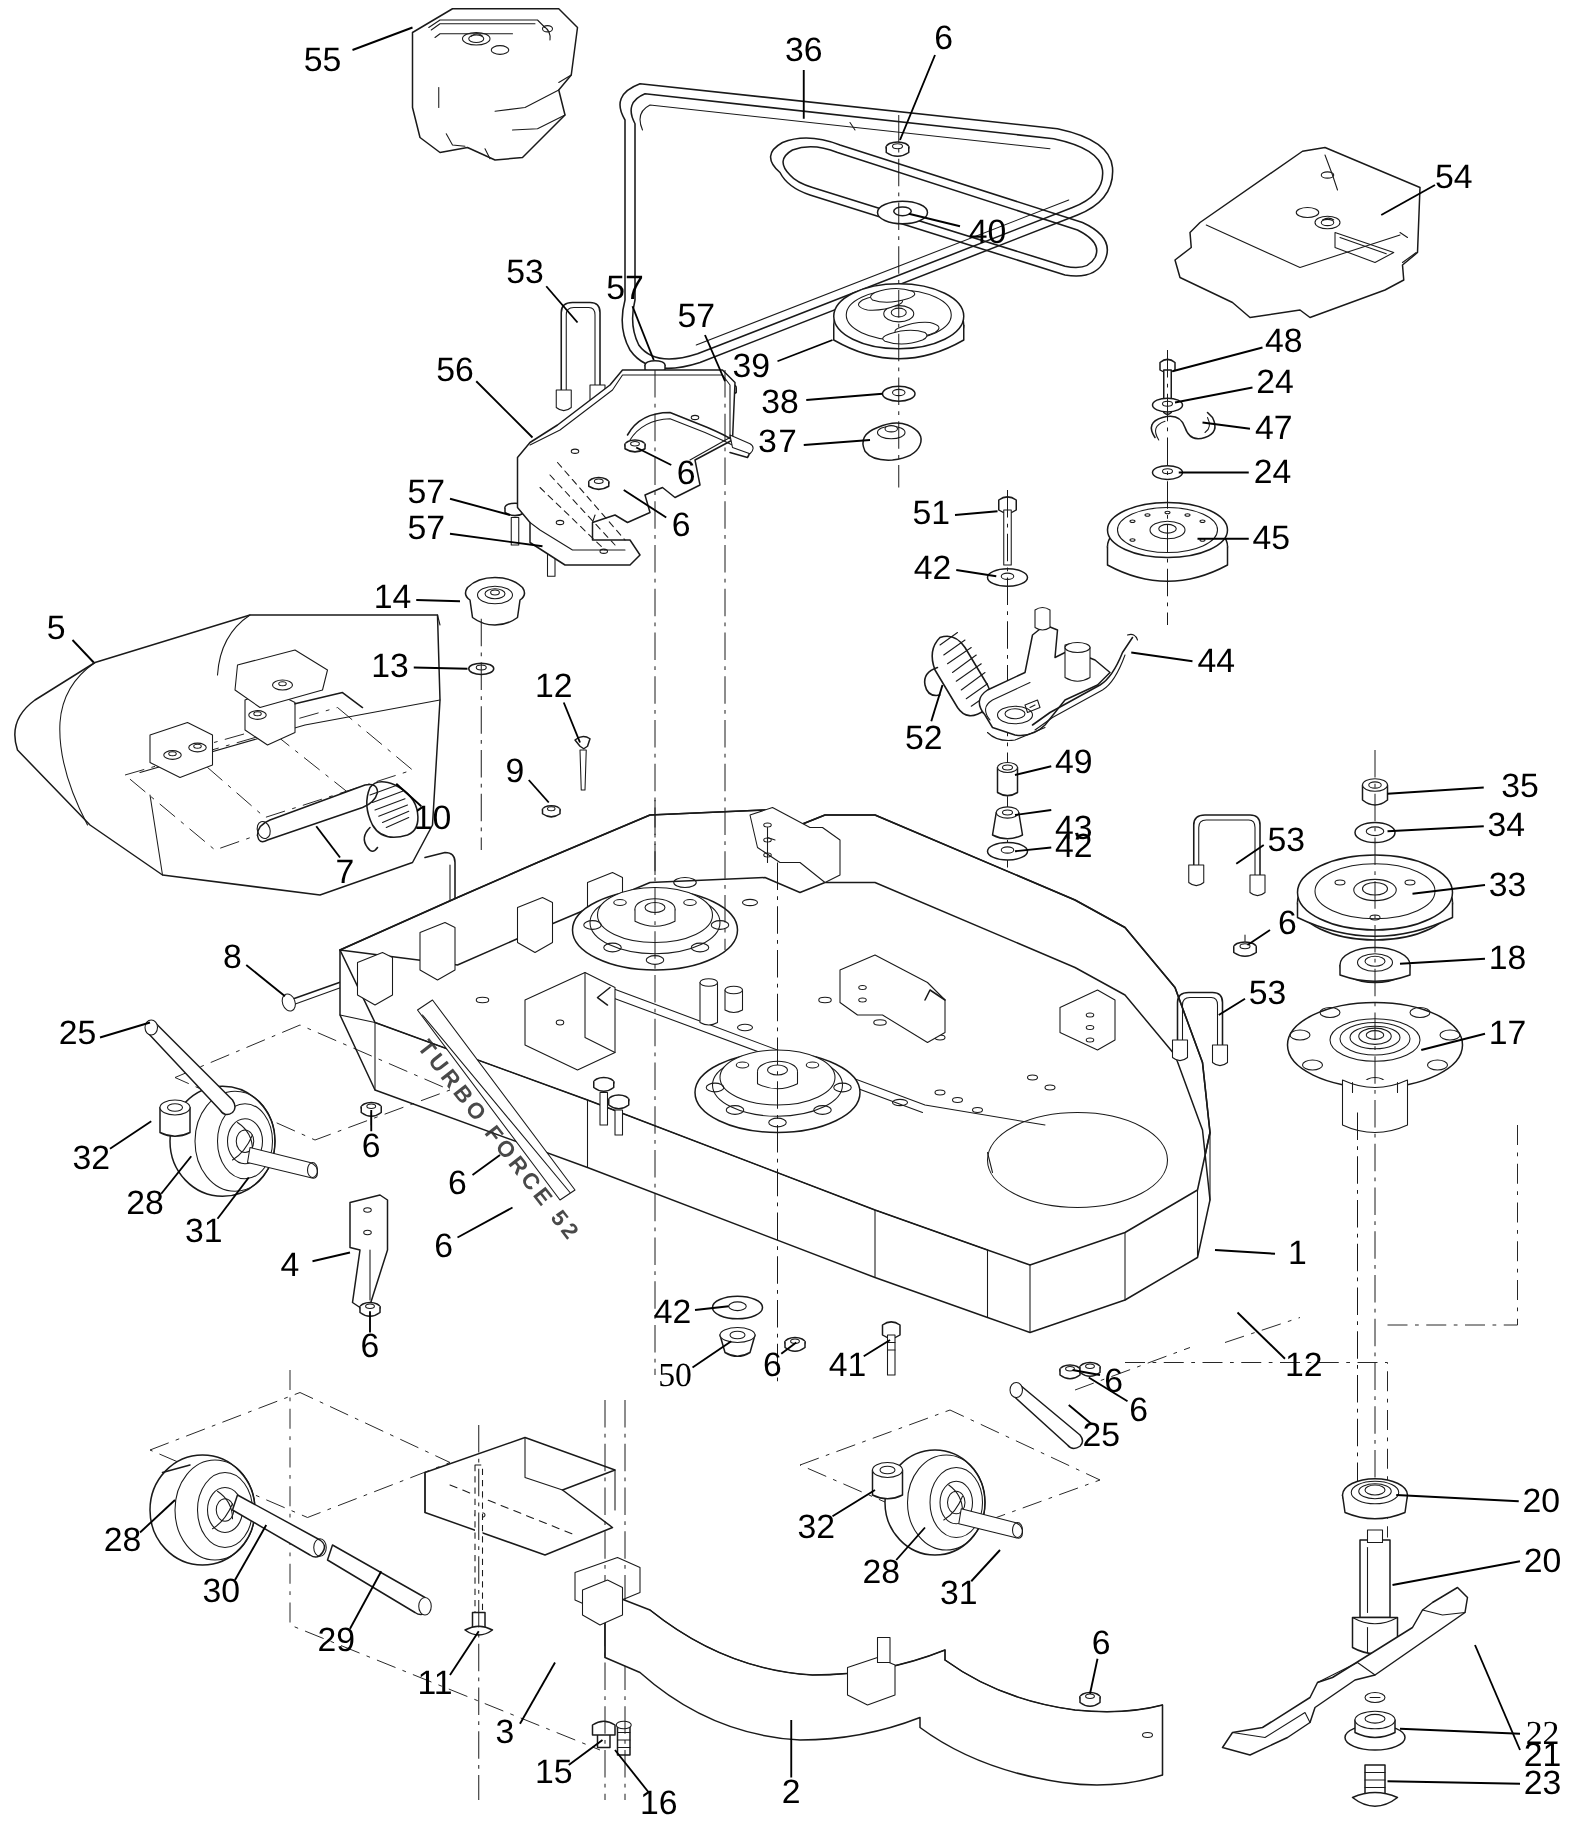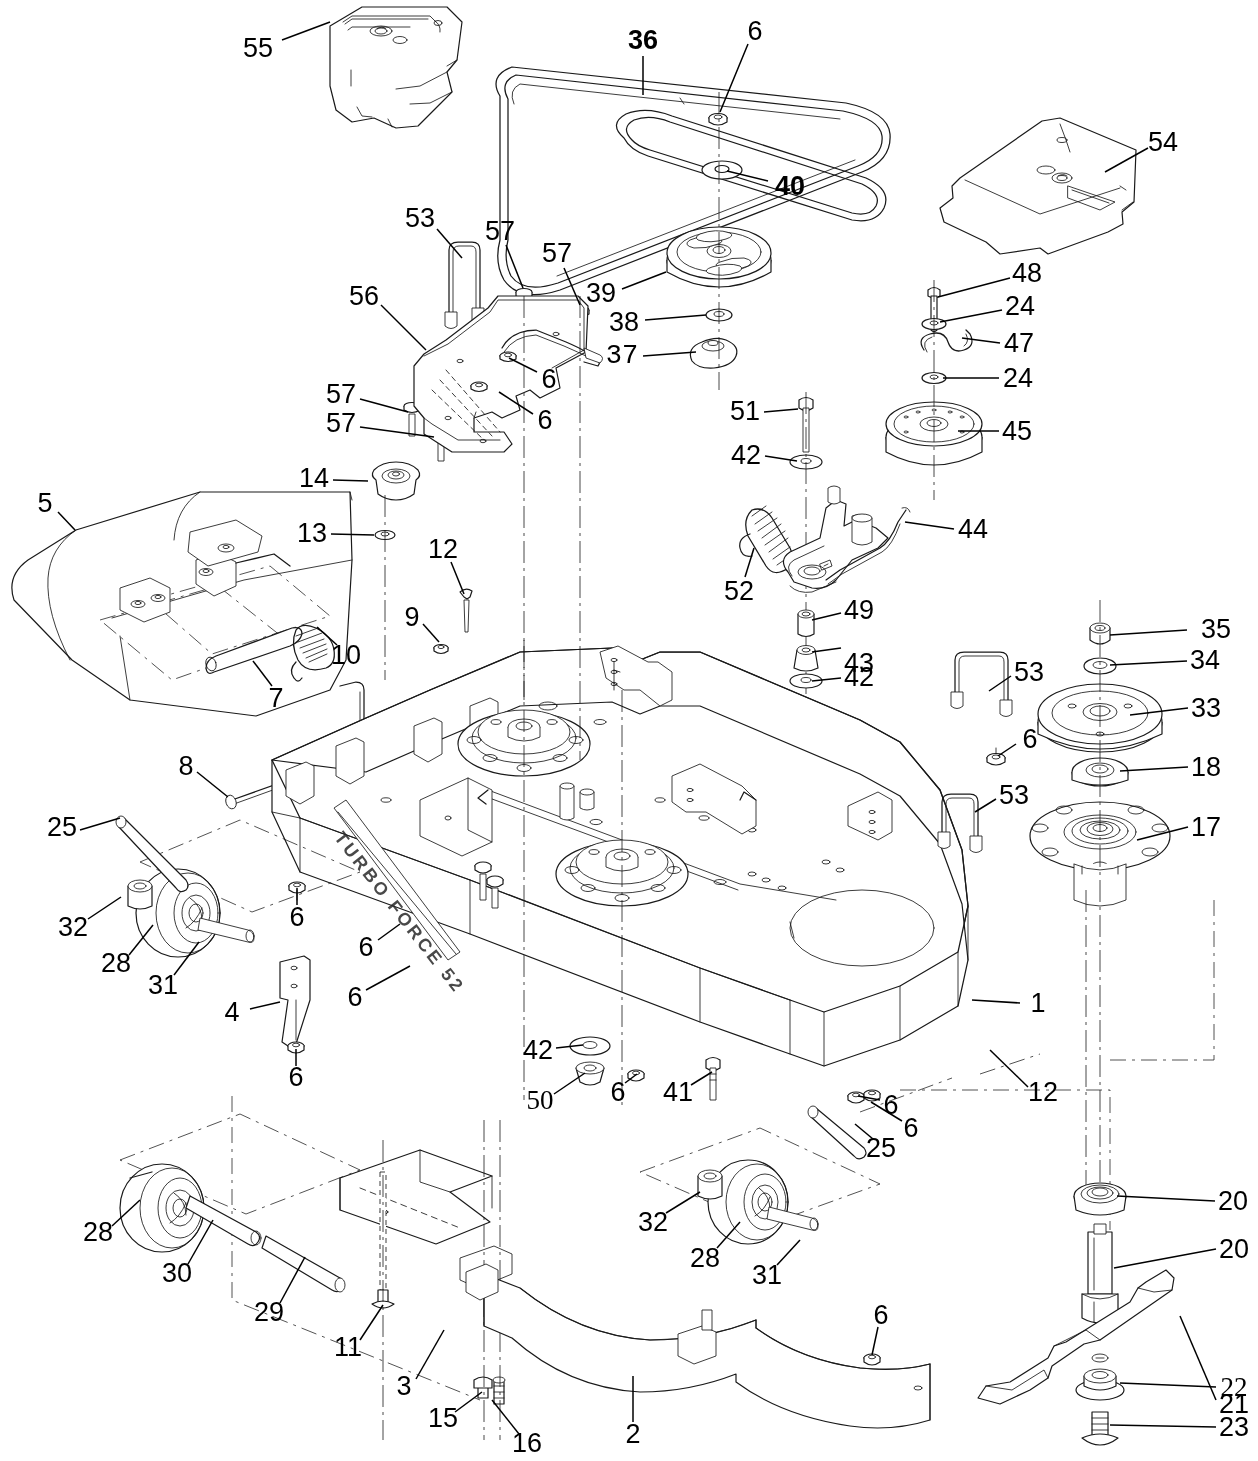--- a/index.html
+++ b/index.html
@@ -842,24 +842,24 @@
         <polyline points="633,1422 633,1376" class="lead"></polyline>
         <polyline points="878,1327 872,1355" class="lead"></polyline>
         <polyline points="1216,1427 1110,1425" class="lead"></polyline>
       </g>
   </svg>
 
   <div class="deck-label" style="left:346px; top:828px; transform:rotate(52deg); transform-origin:0 0; font-size:18px; font-weight:bold; letter-spacing:3px; color:#2a2a2a; opacity:.85;">TURBO FORCE 52</div>
 
   <div id="callouts">
       <div class="callout" style="left: 258px; top: 48px;">55</div>
-      <div class="callout" style="left: 643px; top: 40px; font-weight: bold;">36</div>
+      <div class="callout" style="left: 643px; top: 40px;">36</div>
       <div class="callout" style="left: 755px; top: 31px;">6</div>
       <div class="callout" style="left: 1163px; top: 142px;">54</div>
-      <div class="callout" style="left: 790px; top: 186px; font-weight: bold;">40</div>
+      <div class="callout" style="left: 790px; top: 186px;">40</div>
       <div class="callout" style="left: 420px; top: 218px;">53</div>
       <div class="callout" style="left: 500px; top: 231px;">57</div>
       <div class="callout" style="left: 557px; top: 253px;">57</div>
       <div class="callout" style="left: 601px; top: 293px;">39</div>
       <div class="callout" style="left: 1027px; top: 273px;">48</div>
       <div class="callout" style="left: 1020px; top: 306px;">24</div>
       <div class="callout" style="left: 1019px; top: 343px;">47</div>
       <div class="callout" style="left: 624px; top: 322px;">38</div>
       <div class="callout" style="left: 364px; top: 296px;">56</div>
       <div class="callout" style="left: 549px; top: 379px;">6</div>

